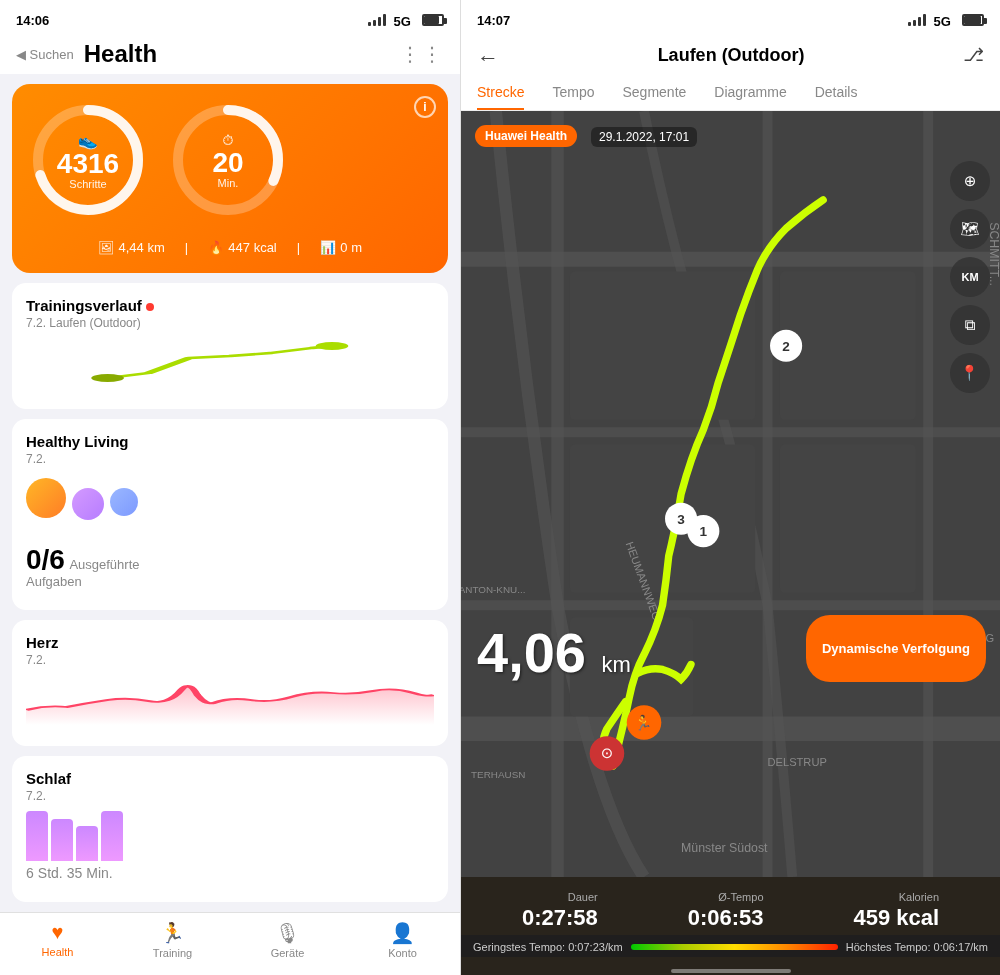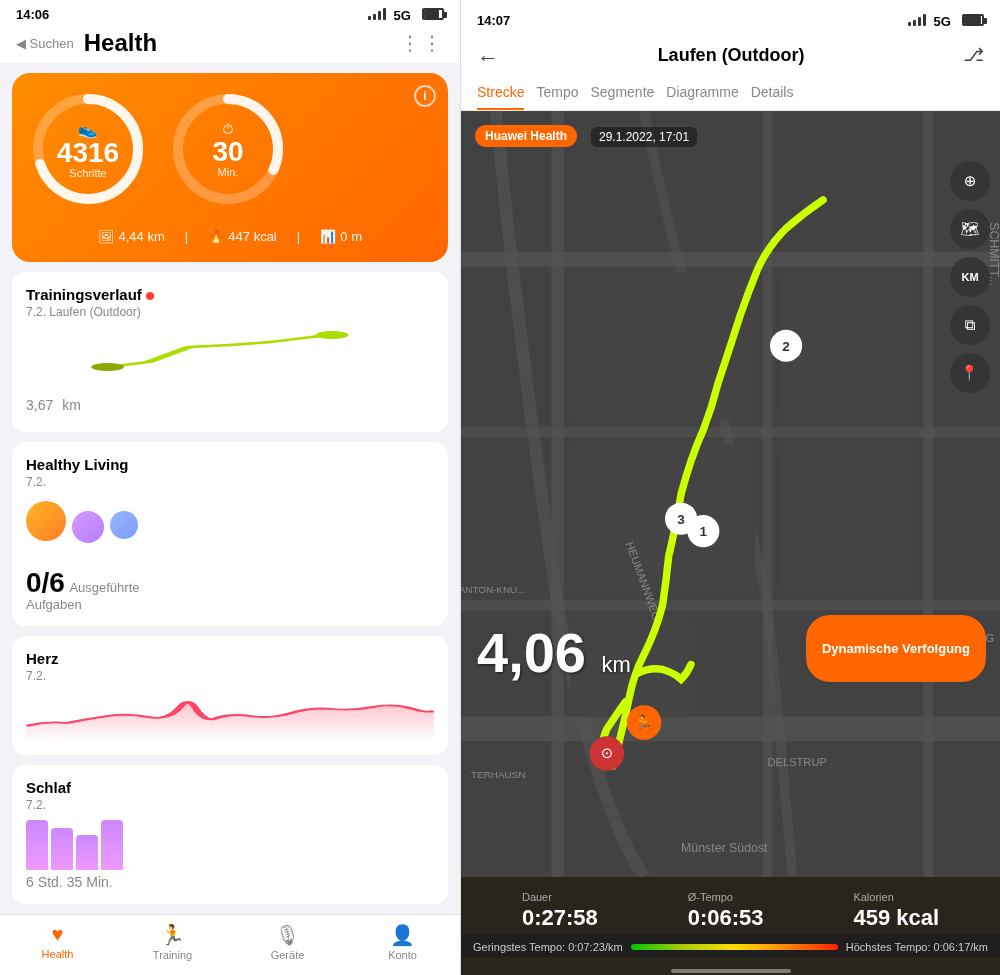--- a/index.html
+++ b/index.html
@@ -180,21 +180,21 @@
       background: #fff;
     }
     .back-arrow { font-size: 22px; color: #444; }
     .right-nav-title { font-size: 18px; font-weight: 600; }
     .share-icon { font-size: 18px; color: #444; }
 
     .segment-tabs {
       display: flex;
       background: #fff;
       padding: 0 16px;
-      gap: 12px;
+      gap: 28px;
       border-bottom: 1px solid #eee;
     }
     .seg-tab {
       padding: 8px 0;
       font-size: 14px;
       color: #888;
       border-bottom: 2px solid transparent;
       cursor: pointer;
     }
     .seg-tab.active {
@@ -295,21 +295,21 @@
     .stats-bottom {
       background: rgba(30,30,30,0.92);
       padding: 10px 0 6px;
       color: #fff;
     }
     .stats-row-bottom {
       display: flex;
       justify-content: space-around;
       padding: 4px 16px;
     }
-    .stat-col { text-align: left; }
+    .stat-col { text-align: right; }
     .stat-col-label { font-size: 11px; color: #aaa; margin-bottom: 2px; }
     .stat-col-value { font-size: 22px; font-weight: 700; }
 
     .pace-bar {
       display: flex;
       align-items: center;
       padding: 6px 12px 4px;
       background: rgba(30,30,30,0.92);
       gap: 8px;
       font-size: 11px;
@@ -416,21 +416,21 @@
         </div>
       </div>
 
       <div class="ring-container">
         <svg class="ring-svg" viewBox="0 0 120 120">
           <circle cx="60" cy="60" r="50" fill="none" stroke="rgba(255,255,255,0.25)" stroke-width="10"></circle>
           <circle cx="60" cy="60" r="50" fill="none" stroke="rgba(255,255,255,0.9)" stroke-width="10" stroke-dasharray="100 314" stroke-dashoffset="0" stroke-linecap="round" transform="rotate(-90 60 60)"></circle>
         </svg>
         <div class="ring-center">
           <div style="font-size:14px">⏱</div>
-          <div class="value">30</div>
+          <div class="value">20</div>
           <div class="label">Min.</div>
         </div>
       </div>
     </div>
     <div class="stats-row">
       <span>
         <span>🖼</span>
         <span>4,44 km</span>
       </span>
       <span>|</span>
@@ -454,24 +454,20 @@
         <span class="dot-red"></span>
       </div>
       <div class="card-subtitle">7.2. Laufen (Outdoor)</div>
       <div class="mini-chart">
         <svg viewBox="0 0 100 50" preserveAspectRatio="none">
           <polyline points="20,40 30,35 40,20 50,18 60,15 70,10 75,8" fill="none" stroke="#aadd00" stroke-width="2.5" stroke-linecap="round" stroke-linejoin="round"></polyline>
           <circle cx="20" cy="40" r="4" fill="#88aa00"></circle>
           <circle cx="75" cy="8" r="4" fill="#aadd00"></circle>
         </svg>
       </div>
-      <div class="card-value-big">
-        <span>3,67</span>
-        <span>km</span>
-      </div>
     </div>
 
     <div class="card">
       <div class="card-title">Healthy Living</div>
       <div class="card-subtitle">7.2.</div>
       <div class="bubbles">
         <div class="bubble" style="width:40px;height:40px;background:linear-gradient(135deg,#ffaa00,#ff6600);margin-bottom:2px"></div>
         <div class="bubble" style="width:32px;height:32px;background:linear-gradient(135deg,#cc88ff,#aa66ff);margin-bottom:0px"></div>
         <div class="bubble" style="width:28px;height:28px;background:linear-gradient(135deg,#88aaff,#6688ff);margin-bottom:4px"></div>
       </div>

